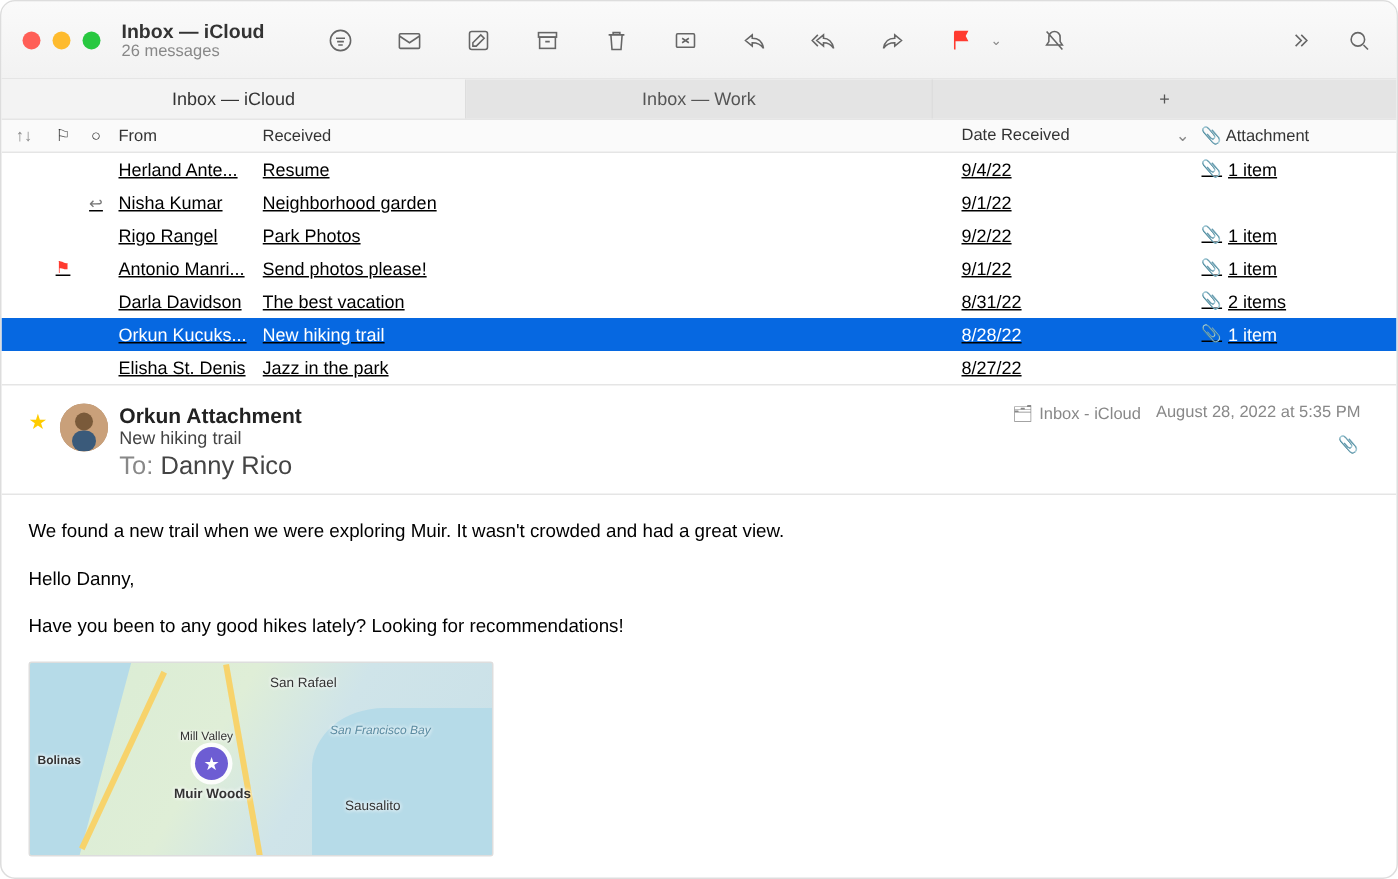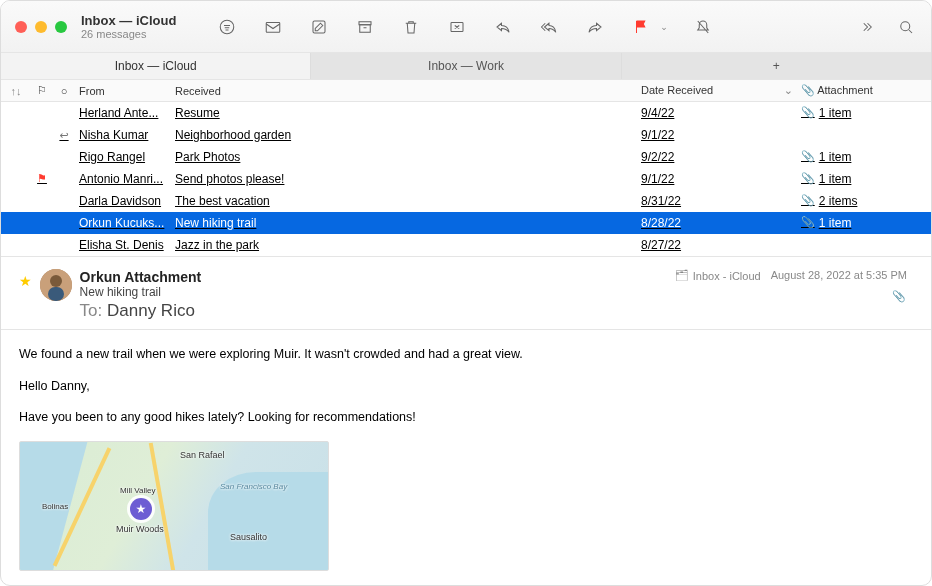--- a/index.html
+++ b/index.html
@@ -50,21 +50,21 @@
 .sender-name { font-weight:600; font-size:14px; color:#222; }
 .sender-subj { font-size:12px; color:#444; }
 .to-line { font-size:17px; color:#888; margin-top:2px; }
 .to-line .rcpt { color:#444; }
 .pv-right { margin-left:auto; text-align:right; display:flex; gap:10px; align-items:flex-start; font-size:11px; color:#888; }
 .folder-badge { display:flex; align-items:center; gap:4px; }
 .pv-divider { height:1px; background:#e5e5e5; margin:8px -24px 16px -18px; }
 .body-text p { font-size:12.5px; color:#000; margin-bottom:14px; line-height:1.4; }
 .map-attach { width:310px; height:130px; background:linear-gradient(120deg,#d9ecd3 0%,#dfeed7 40%,#cfe4e9 60%,#c9e0e8 100%); border:1px solid #ddd; position:relative; overflow:hidden; border-radius:2px; }
 .map-pin { position:absolute; left:110px; top:56px; width:22px; height:22px; border-radius:50%; background:#6d5dd3; display:flex; align-items:center; justify-content:center; color:#fff; font-size:12px; box-shadow:0 0 0 3px rgba(255,255,255,.9); }
-.map-label { position:absolute; font-size:9px; color:#333; text-shadow:0 0 3px #fff,0 0 3px #fff; font-weight:400; }
+.map-label { position:absolute; font-size:9px; color:#333; text-shadow:0 0 3px #fff,0 0 3px #fff; font-weight:700; }
 .reply-arrow { color:#777; font-size:11px; }
 .caret { font-size:9px; color:#888; margin-left:-16px; }
 .road { position:absolute; background:#f7d36b; }
 .water { position:absolute; background:#b6dbe8; }
 </style>
 </head>
 <body>
 
 <div class="titlebar">
   <div class="trafficlights">
@@ -274,17 +274,17 @@
     <div class="map-attach">
       <div class="water" style="left:0;top:0;width:70px;height:130px;transform:skewX(-15deg) translateX(-20px)"></div>
       <div class="water" style="right:0;top:30px;width:120px;height:100px;border-radius:40% 0 0 0"></div>
       <div class="road" style="left:60px;top:0;width:4px;height:130px;transform:rotate(25deg)"></div>
       <div class="road" style="left:140px;top:0;width:4px;height:130px;transform:rotate(-10deg)"></div>
       <div class="map-pin">★</div>
       <div class="map-label" style="left:96px;top:82px">Muir Woods</div>
       <div class="map-label" style="left:160px;top:8px;font-weight:500">San Rafael</div>
       <div class="map-label" style="left:210px;top:90px;font-weight:400">Sausalito</div>
       <div class="map-label" style="left:100px;top:44px;font-weight:400;font-size:8px">Mill Valley</div>
-      <div class="map-label" style="left:22px;top:60px;font-weight:400;font-size:8px">Bolinas</div>
+      <div class="map-label" style="left:5px;top:60px;font-weight:700;font-size:8px">Bolinas</div>
       <div class="map-label" style="left:200px;top:40px;font-weight:400;font-size:8px;color:#5a8aa0;font-style:italic">San Francisco Bay</div>
     </div>
   </div>
 </div>
 
 </body></html>

